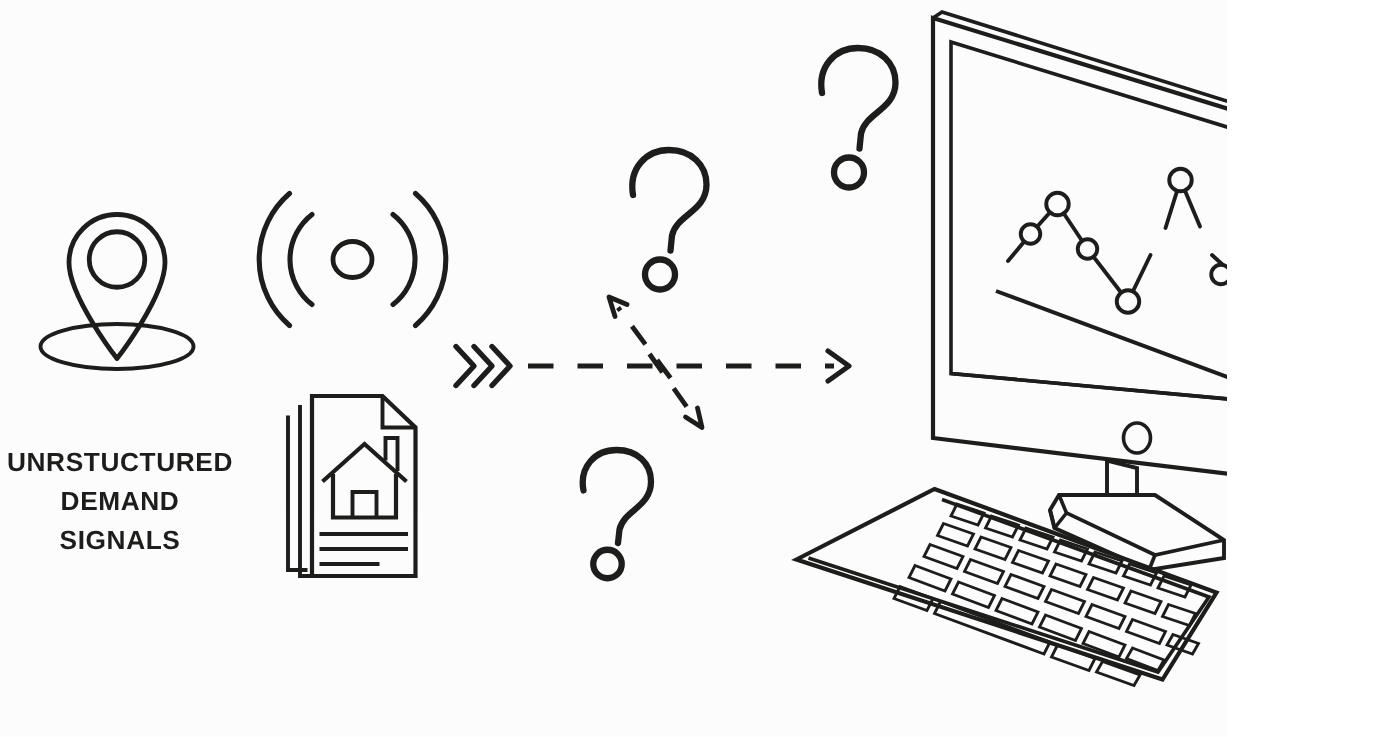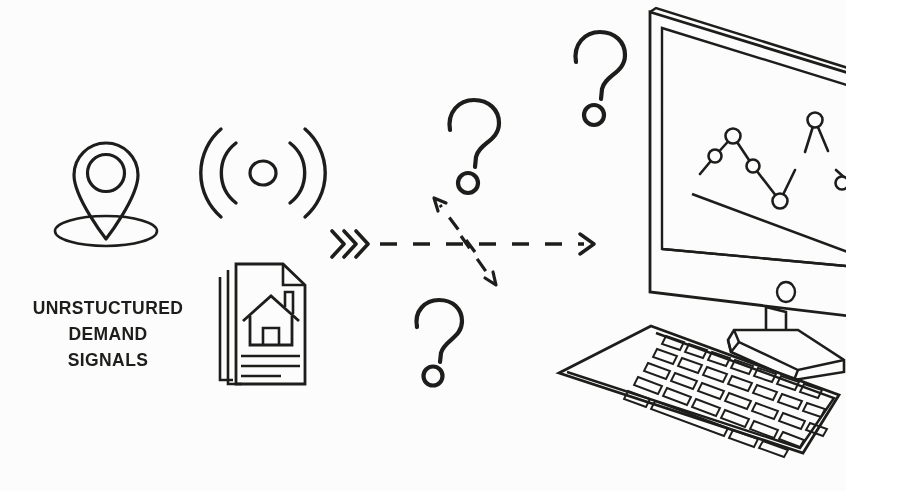--- a/index.html
+++ b/index.html
@@ -8,21 +8,20 @@
     padding: 0;
     background: #ffffff;
   }
   #scene {
     position: relative;
     width: 818px;
     height: 491px;
     background: #fcfcfc;
     overflow: hidden;
     font-family: "Liberation Sans", sans-serif;
-    padding-left: 28px;
   }
   #scene svg {
     display: block;
     width: 922px;
     height: 491px;
   }
   .stroke {
     fill: none;
     stroke: #1d1d1b;
     stroke-linecap: round;

